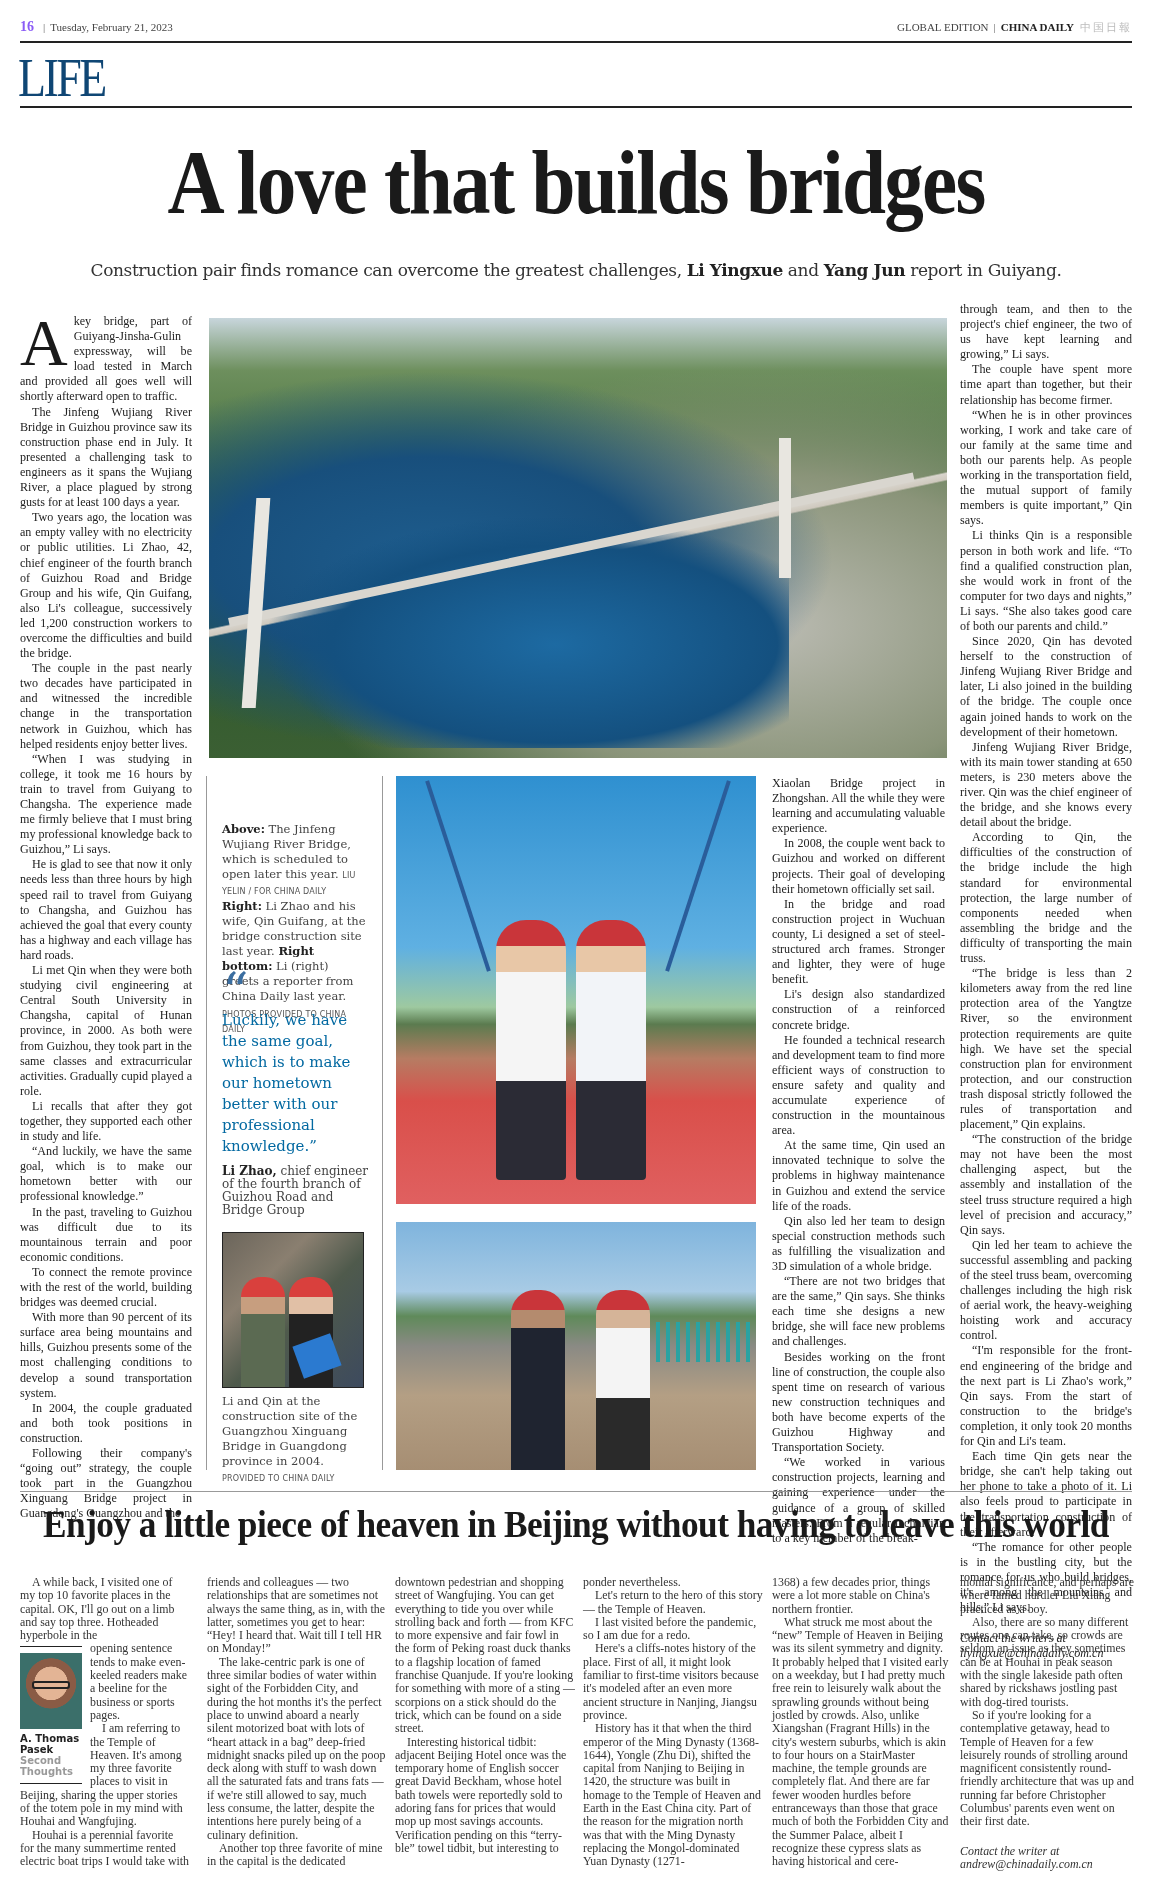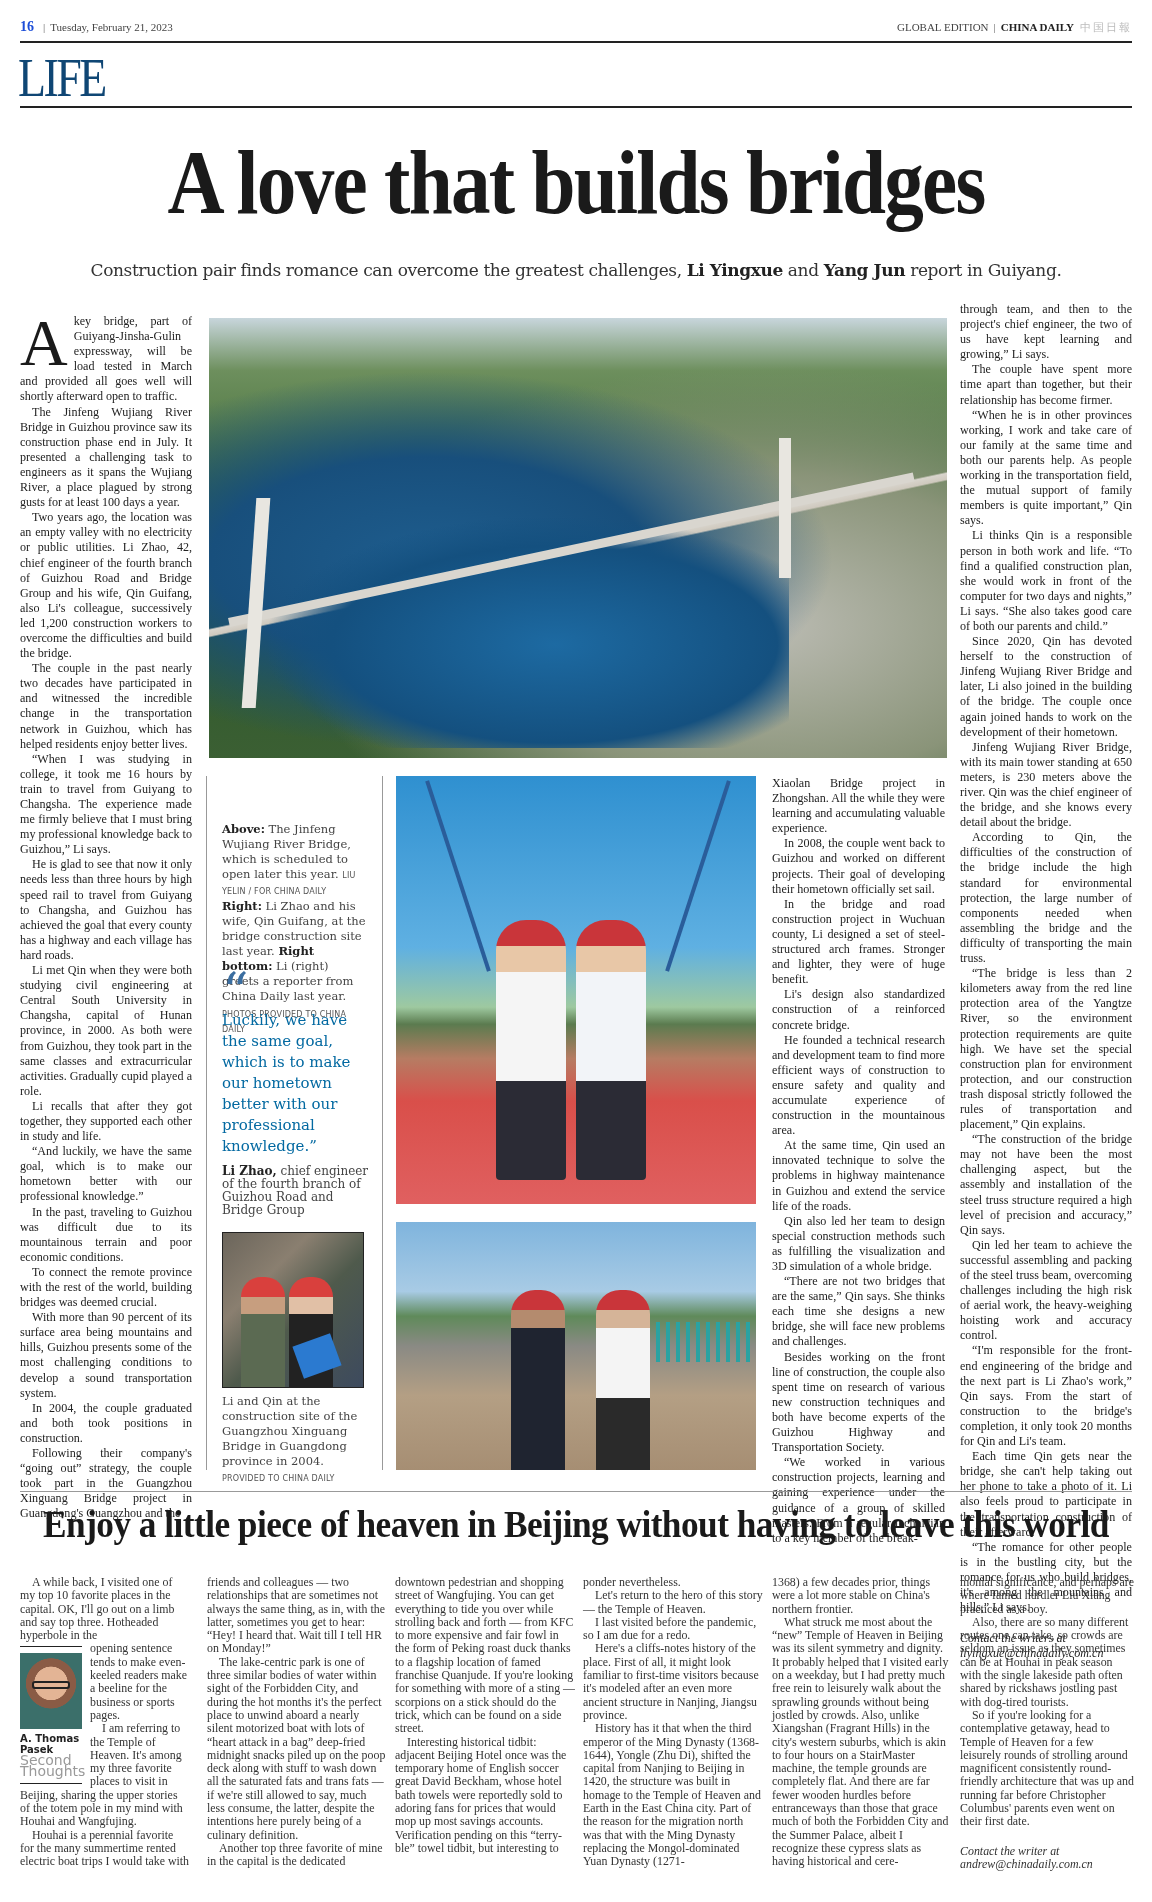--- a/index.html
+++ b/index.html
@@ -1,20 +1,20 @@
 <!DOCTYPE html>
 <html><head>
 <meta charset="utf-8">
 <style>
   * { box-sizing: border-box; margin: 0; padding: 0; }
   html, body { width: 1152px; height: 1902px; background: #ffffff; overflow: hidden; }
   body { font-family: "DejaVu Serif", serif; color: #222; position: relative; }
 
   .topbar { position: absolute; left: 20px; right: 20px; top: 14px; height: 26px; display: flex; justify-content: space-between; align-items: center; font-family: "Liberation Serif", serif; font-size: 11px; color: #444; }
-  .topbar .pg { font-weight: bold; font-size: 14px; color: #1d4ed8; margin-right: 4px; }
+  .topbar .pg { font-weight: bold; font-size: 14px; color: #8b5cf6; margin-right: 4px; }
   .topbar .sep { margin: 0 5px; color: #666; }
   .topbar .brand { font-weight: bold; color: #222; }
   .topbar .glyphs { color: #bbb; margin-left: 6px; letter-spacing: 2px; }
   .rule1 { position: absolute; left: 20px; right: 20px; top: 41px; border-top: 2px solid #222; }
   .section { position: absolute; left: 18px; top: 52px; font-family: "Liberation Serif", serif; font-size: 54px; color: #0f4674; letter-spacing: -3px; transform: scaleX(0.85); transform-origin: left; line-height: 52px; }
   .rule2 { position: absolute; left: 20px; right: 20px; top: 106px; border-top: 2px solid #222; }
 
   .headline { position: absolute; left: 0; right: 0; top: 134px; text-align: center; font-family: "Liberation Serif", serif; font-size: 92px; line-height: 96px; color: #1a1a1a; letter-spacing: -2px; transform: scaleX(0.86); }
   .dek { position: absolute; left: 0; right: 0; top: 260px; text-align: center; font-family: "DejaVu Serif", serif; font-size: 17px; color: #333; letter-spacing: -0.4px; }
   .dek b { font-weight: bold; color: #222; }
@@ -73,21 +73,21 @@
   .hr-bottom { position: absolute; left: 20px; right: 20px; top: 1491px; border-top: 1px solid #999; }
   .headline2 { position: absolute; left: 0; right: 0; top: 1502px; text-align: center; font-family: "Liberation Serif", serif; font-size: 38px; line-height: 44px; color: #1a1a1a; letter-spacing: -0.6px; transform: scaleX(0.93); }
 
   .col2 { position: absolute; top: 1576px; font-family: "Liberation Serif", serif; font-size: 11.9px; line-height: 13.3px; color: #333; text-align: left; }
   .col2 p { text-indent: 12px; }
   .col2 p.nodent { text-indent: 0; }
   .author-box { float: left; width: 62px; margin: 4px 8px 2px 0; border-top: 1px solid #222; border-bottom: 1px solid #222; padding: 6px 0 6px 0; }
   .author-photo { width: 62px; height: 76px; background: radial-gradient(circle at 50% 40%, #e3b495 0 30%, #8a5b45 31% 45%, #3b6f6a 46% 100%); margin-bottom: 4px; position: relative; }
   .author-photo .glasses { position:absolute; left: 12px; top: 28px; width: 38px; height: 8px; border: 2px solid #222; border-radius: 3px; }
   .author-name { font-family: "DejaVu Sans", sans-serif; font-weight: bold; font-size: 10px; line-height: 11px; color: #222; }
-  .author-column { font-family: "DejaVu Sans", sans-serif; font-weight: normal; font-size: 14px; line-height: 11px; color: #999; }
+  .author-column { font-family: "DejaVu Sans", sans-serif; font-weight: bold; font-size: 10px; line-height: 11px; color: #999; }
 </style>
 </head>
 <body>
 
 <div class="topbar">
   <div>
     <span class="pg">16</span><span class="sep">|</span><span>Tuesday, February 21, 2023</span>
   </div>
   <div>
     <span>GLOBAL EDITION</span><span class="sep">|</span><span class="brand">CHINA DAILY</span><span class="glyphs">中国日報</span>

